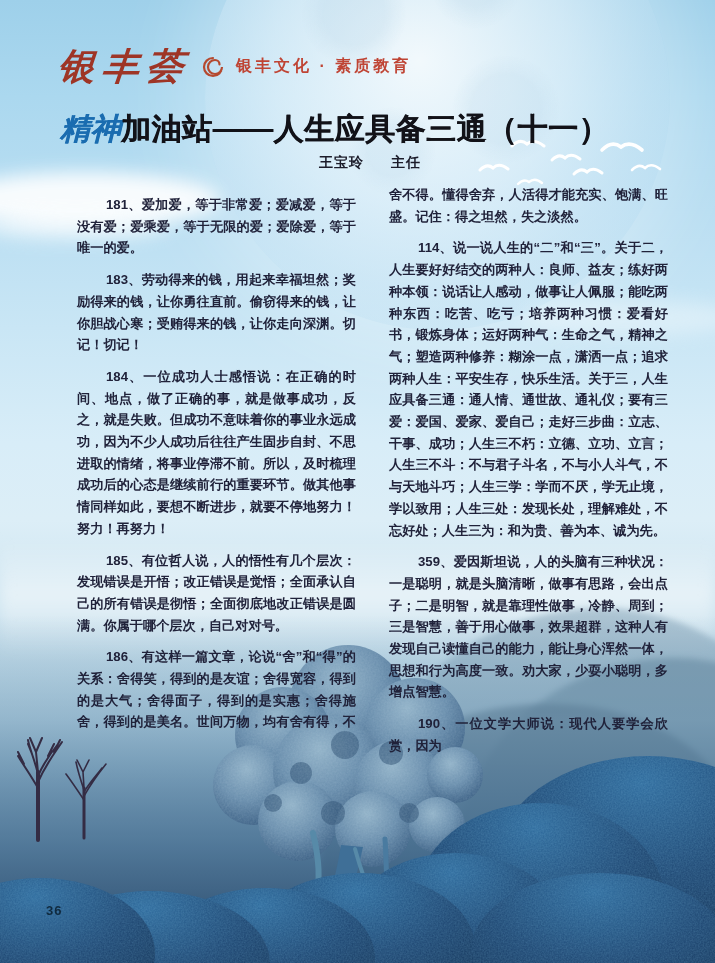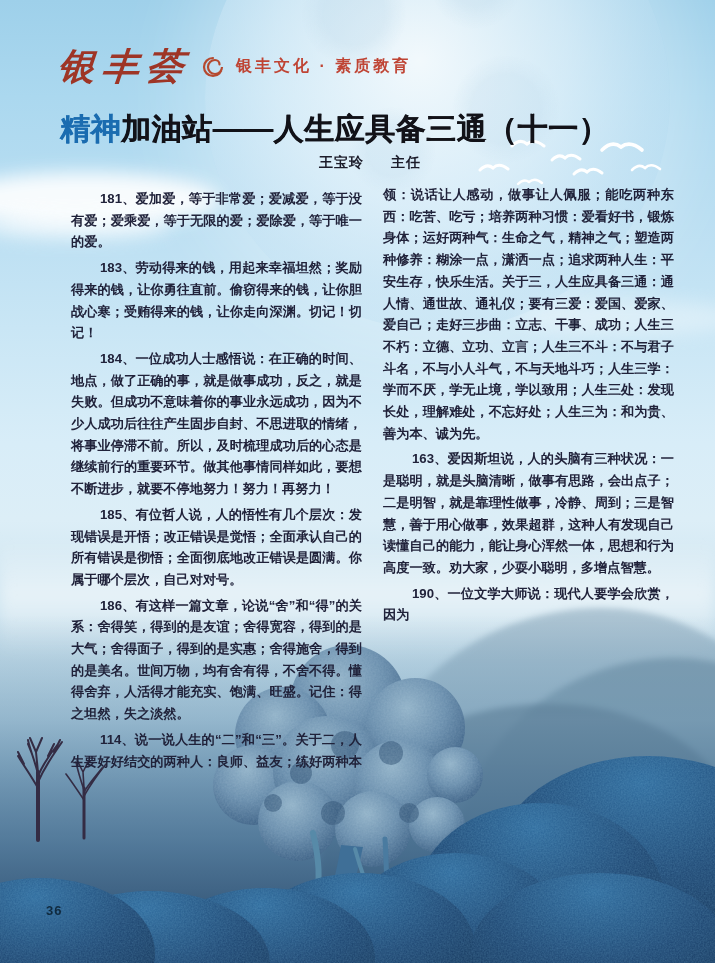--- a/index.html
+++ b/index.html
@@ -38,29 +38,29 @@
   .hills-svg{left:0;bottom:0;}
   .birds-svg{left:452px;top:136px;}
   
   .header{left:58px;top:48px;display:flex;align-items:center;gap:12px;}
   .logo-calligraphy{font-family:"DejaVu Serif","Liberation Serif",serif;font-style:italic;font-weight:bold;
     font-size:37px;line-height:1;color:var(--logo-red,#9e3526);letter-spacing:7px;transform:skewX(-5deg);}
   .tagline{font-size:16px;font-weight:bold;color:var(--tagline-red,#bf4434);letter-spacing:3px;}
   .page-title{left:60px;top:109px;font-size:30px;font-weight:900;letter-spacing:.5px;
     color:var(--title-black,#121218);white-space:nowrap;
     text-shadow:.5px 0 currentColor;}
-  .page-title .hl{color:var(--accent-blue,#1a6cb0);text-shadow:.5px 0 currentColor;}
+  .page-title .hl{color:var(--accent-blue,#1a6cb0);text-shadow:.5px 0 currentColor;font-style:italic;}
   .byline{left:0;top:154px;width:740px;text-align:center;font-size:14px;font-weight:bold;color:#1c1c2a;letter-spacing:1px;}
   .byline .role{margin-left:22px;}
   
   .articles{left:67px;top:184px;width:611px;height:592px;
     column-count:2;column-gap:13px;column-fill:auto;
     font-size:13.2px;line-height:21.7px;font-weight:600;
     color:var(--body-text,#20223a);text-align:justify;z-index:5;}
-  .articles .para{margin:4px;text-indent:2.2em;}
+  .articles .para{margin:10px;text-indent:2.2em;}
   .page-num{left:46px;top:903px;font-size:13px;font-weight:bold;color:#0c2335;opacity:.9;z-index:6;letter-spacing:1px;}
 </style>
 </head>
 <body>
 
 <div class="page">
 
   <div class="abs moon"></div>
   <div class="abs moon-texture"></div>
   <div class="abs cloud c1"></div>
@@ -179,19 +179,19 @@
     <span class="role">主任</span>
   </div>
 
   <div class="abs articles">
       <p class="para">181、爱加爱，等于非常爱；爱减爱，等于没有爱；爱乘爱，等于无限的爱；爱除爱，等于唯一的爱。</p>
       <p class="para">183、劳动得来的钱，用起来幸福坦然；奖励得来的钱，让你勇往直前。偷窃得来的钱，让你胆战心寒；受贿得来的钱，让你走向深渊。切记！切记！</p>
       <p class="para">184、一位成功人士感悟说：在正确的时间、地点，做了正确的事，就是做事成功，反之，就是失败。但成功不意味着你的事业永远成功，因为不少人成功后往往产生固步自封、不思进取的情绪，将事业停滞不前。所以，及时梳理成功后的心态是继续前行的重要环节。做其他事情同样如此，要想不断进步，就要不停地努力！努力！再努力！</p>
       <p class="para">185、有位哲人说，人的悟性有几个层次：发现错误是开悟；改正错误是觉悟；全面承认自己的所有错误是彻悟；全面彻底地改正错误是圆满。你属于哪个层次，自己对对号。</p>
       <p class="para">186、有这样一篇文章，论说“舍”和“得”的关系：舍得笑，得到的是友谊；舍得宽容，得到的是大气；舍得面子，得到的是实惠；舍得施舍，得到的是美名。世间万物，均有舍有得，不舍不得。懂得舍弃，人活得才能充实、饱满、旺盛。记住：得之坦然，失之淡然。</p>
       <p class="para">114、说一说人生的“二”和“三”。关于二，人生要好好结交的两种人：良师、益友；练好两种本领：说话让人感动，做事让人佩服；能吃两种东西：吃苦、吃亏；培养两种习惯：爱看好书，锻炼身体；运好两种气：生命之气，精神之气；塑造两种修养：糊涂一点，潇洒一点；追求两种人生：平安生存，快乐生活。关于三，人生应具备三通：通人情、通世故、通礼仪；要有三爱：爱国、爱家、爱自己；走好三步曲：立志、干事、成功；人生三不朽：立德、立功、立言；人生三不斗：不与君子斗名，不与小人斗气，不与天地斗巧；人生三学：学而不厌，学无止境，学以致用；人生三处：发现长处，理解难处，不忘好处；人生三为：和为贵、善为本、诚为先。</p>
-      <p class="para">163、爱因斯坦说，人的头脑有三种状况：一是聪明，就是头脑清晰，做事有思路，会出点子；二是明智，就是靠理性做事，冷静、周到；三是智慧，善于用心做事，效果超群，这种人有发现自己读懂自己的能力，能让身心浑然一体，思想和行为高度一致。劝大家，少耍小聪明，多增点智慧。</p>
+      <p class="para">359、爱因斯坦说，人的头脑有三种状况：一是聪明，就是头脑清晰，做事有思路，会出点子；二是明智，就是靠理性做事，冷静、周到；三是智慧，善于用心做事，效果超群，这种人有发现自己读懂自己的能力，能让身心浑然一体，思想和行为高度一致。劝大家，少耍小聪明，多增点智慧。</p>
       <p class="para">190、一位文学大师说：现代人要学会欣赏，因为</p>
     </div>
 
   <div class="abs page-num">36</div>
 
 </div>
 
 </body></html>

